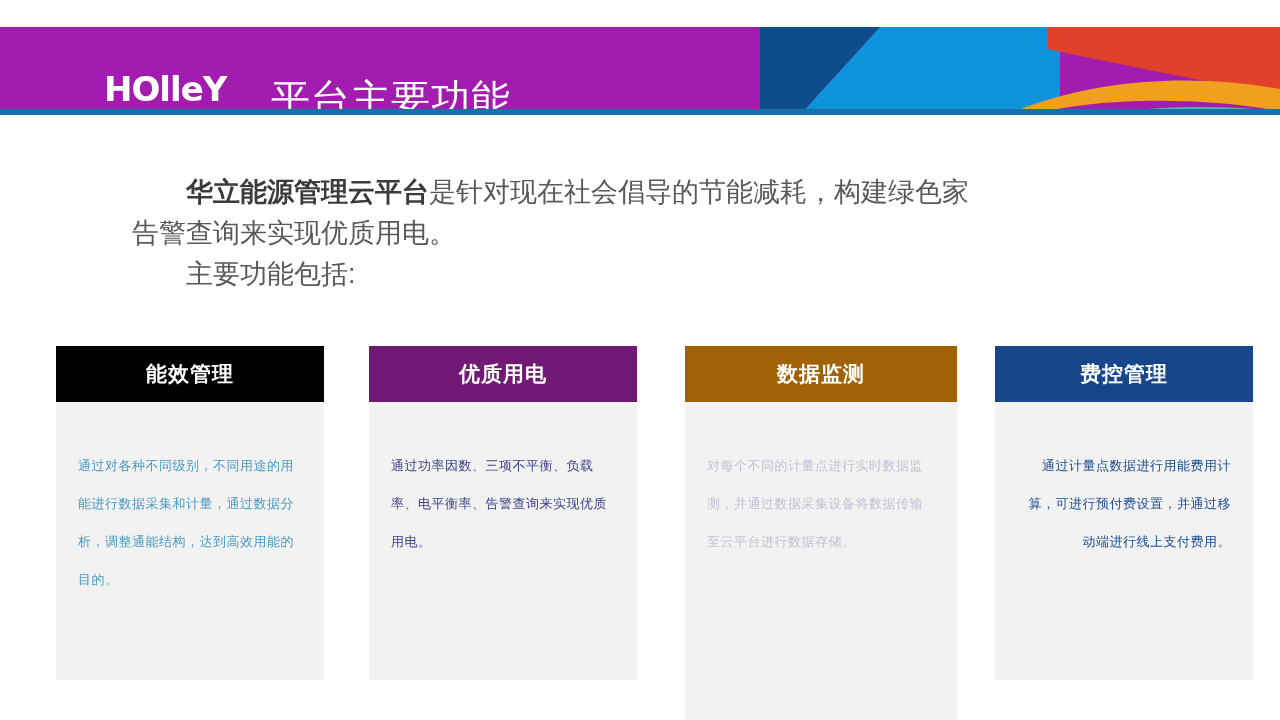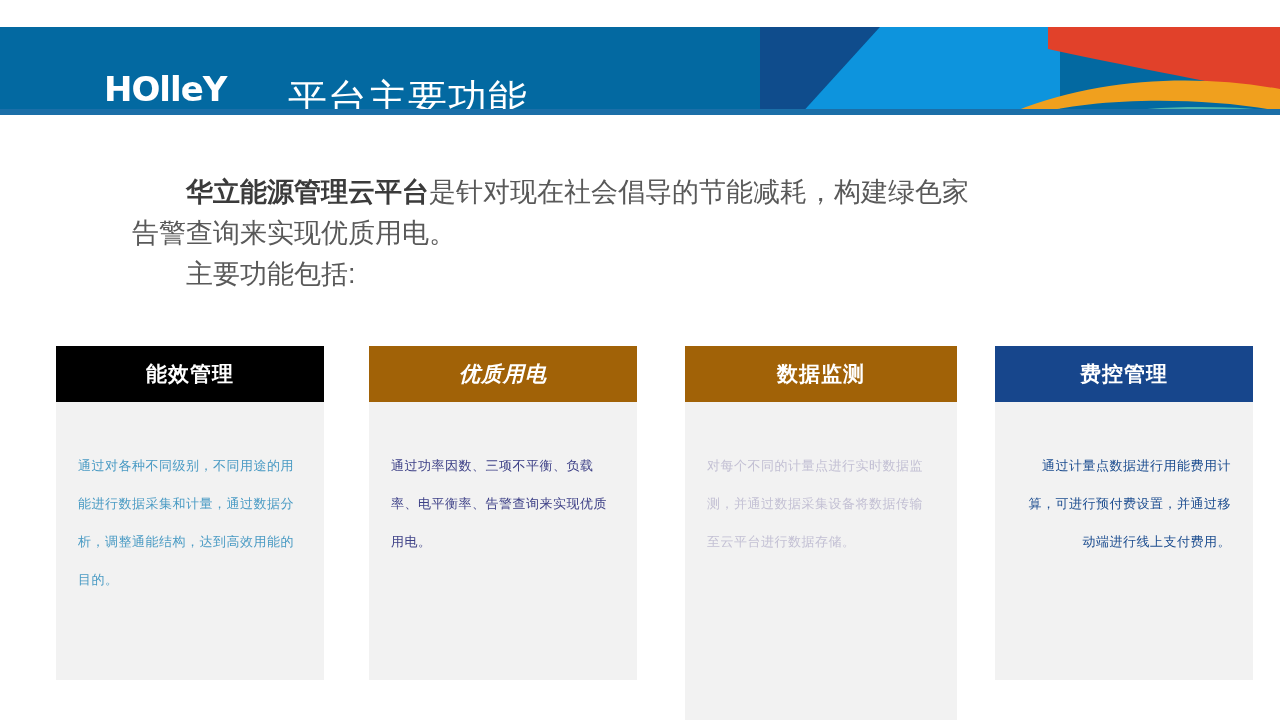--- a/index.html
+++ b/index.html
@@ -78,21 +78,21 @@
   .logo-sub-cn {
     font-size: 10px;
     font-weight: bold;
     letter-spacing: 3px;
     color: #ffffff;
   }
 
   
   .page-title {
     position: absolute;
-    left: 288px;
+    left: 271px;
     top: 48px;
     font-size: 39px;
     color: #ffffff;
     letter-spacing: 1px;
     line-height: 48px;
     white-space: nowrap;
   }
 
   
   .intro {
@@ -153,21 +153,21 @@
 
   
   #card-0 { left: 56px; }
   #card-1 { left: 369px; }
   #card-2 { left: 685px; width: 272px; }
   #card-3 { left: 995px; width: 258px; text-align: right; }
 </style>
 </head>
 <body>
 
-<div class="header-band" style="background: #0369a1;">
+<div class="header-band" style="background: #a21caf;">
 
   <svg class="ribbon" viewBox="0 0 520 88" preserveAspectRatio="none">
 
     <path d="M0,0 L120,0 L40,88 L0,88 Z" fill="#0F4C8C"></path>
 
     <path d="M120,0 L300,0 L300,88 L40,88 Z" fill="#0D94DD"></path>
 
     <path d="M288,0 L520,0 L520,70 C420,48 350,36 288,22 Z" fill="#E1412A"></path>
 
     <path d="M246,88 C330,52 430,46 520,62 L520,84 C430,68 330,72 270,88 Z" fill="#F0A01E"></path>
@@ -200,21 +200,21 @@
 <div class="cards">
 
   <div class="card" id="card-0">
     <div class="card-header" style="background: #000000;">能效管理</div>
     <div class="card-body" style="height: 278px; overflow: visible;">
       <div class="card-body-text" style="color: rgb(74, 155, 196);">通过对各种不同级别，不同用途的用能进行数据采集和计量，通过数据分析，调整通能结构，达到高效用能的目的。</div>
     </div>
   </div>
 
   <div class="card" id="card-1">
-    <div class="card-header" style="background: #a16207; font-style: italic;">优质用电</div>
+    <div class="card-header" style="background: #701a75;">优质用电</div>
     <div class="card-body" style="height: 278px; overflow: visible;">
       <div class="card-body-text" style="color: rgb(60, 63, 134);">通过功率因数、三项不平衡、负载率、电平衡率、告警查询来实现优质用电。</div>
     </div>
   </div>
 
   <div class="card" id="card-2">
     <div class="card-header" style="background: #a16207;">数据监测</div>
     <div class="card-body" style="height: 322px; overflow: visible;">
       <div class="card-body-text" style="color: rgb(195, 192, 212);">对每个不同的计量点进行实时数据监测，并通过数据采集设备将数据传输至云平台进行数据存储。</div>
     </div>

